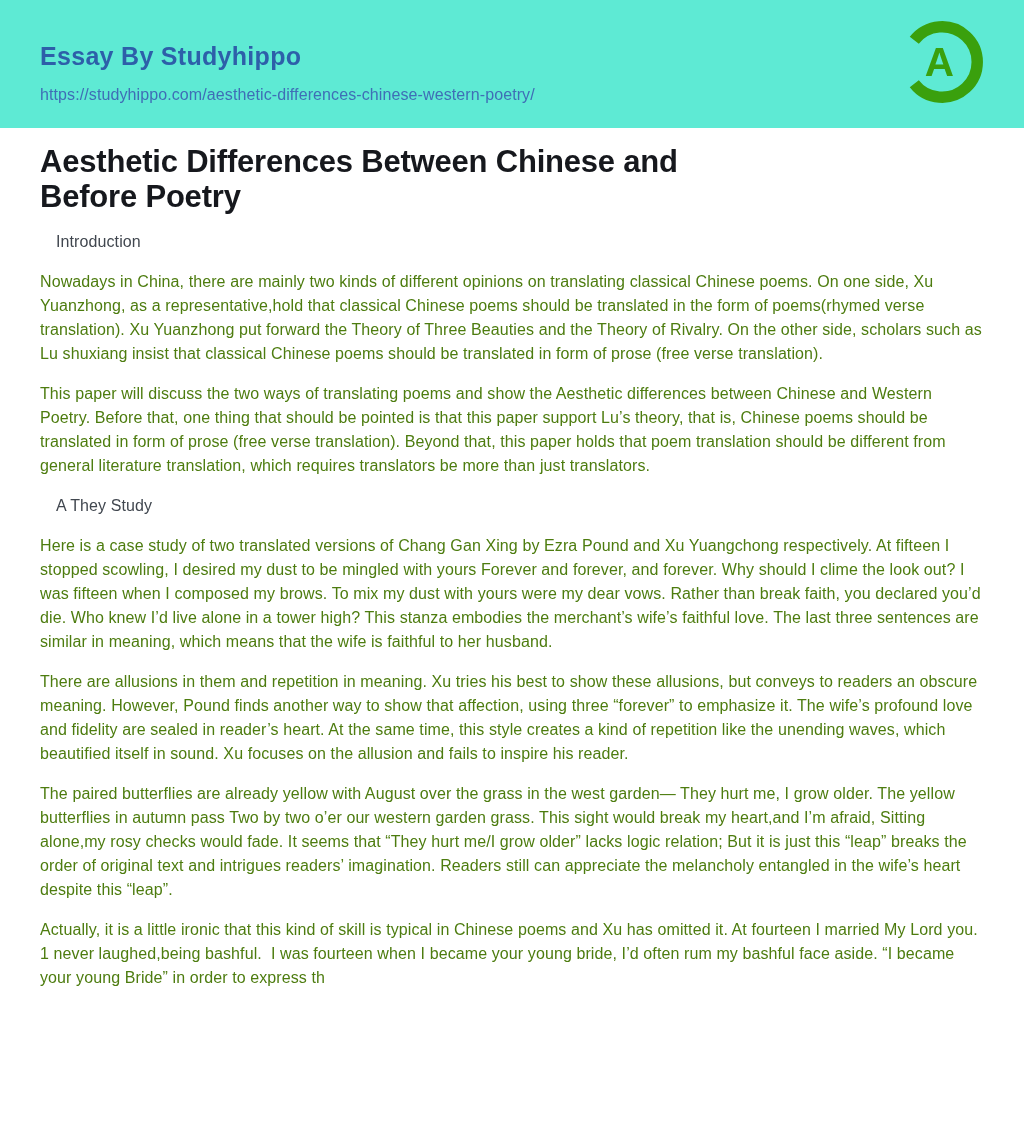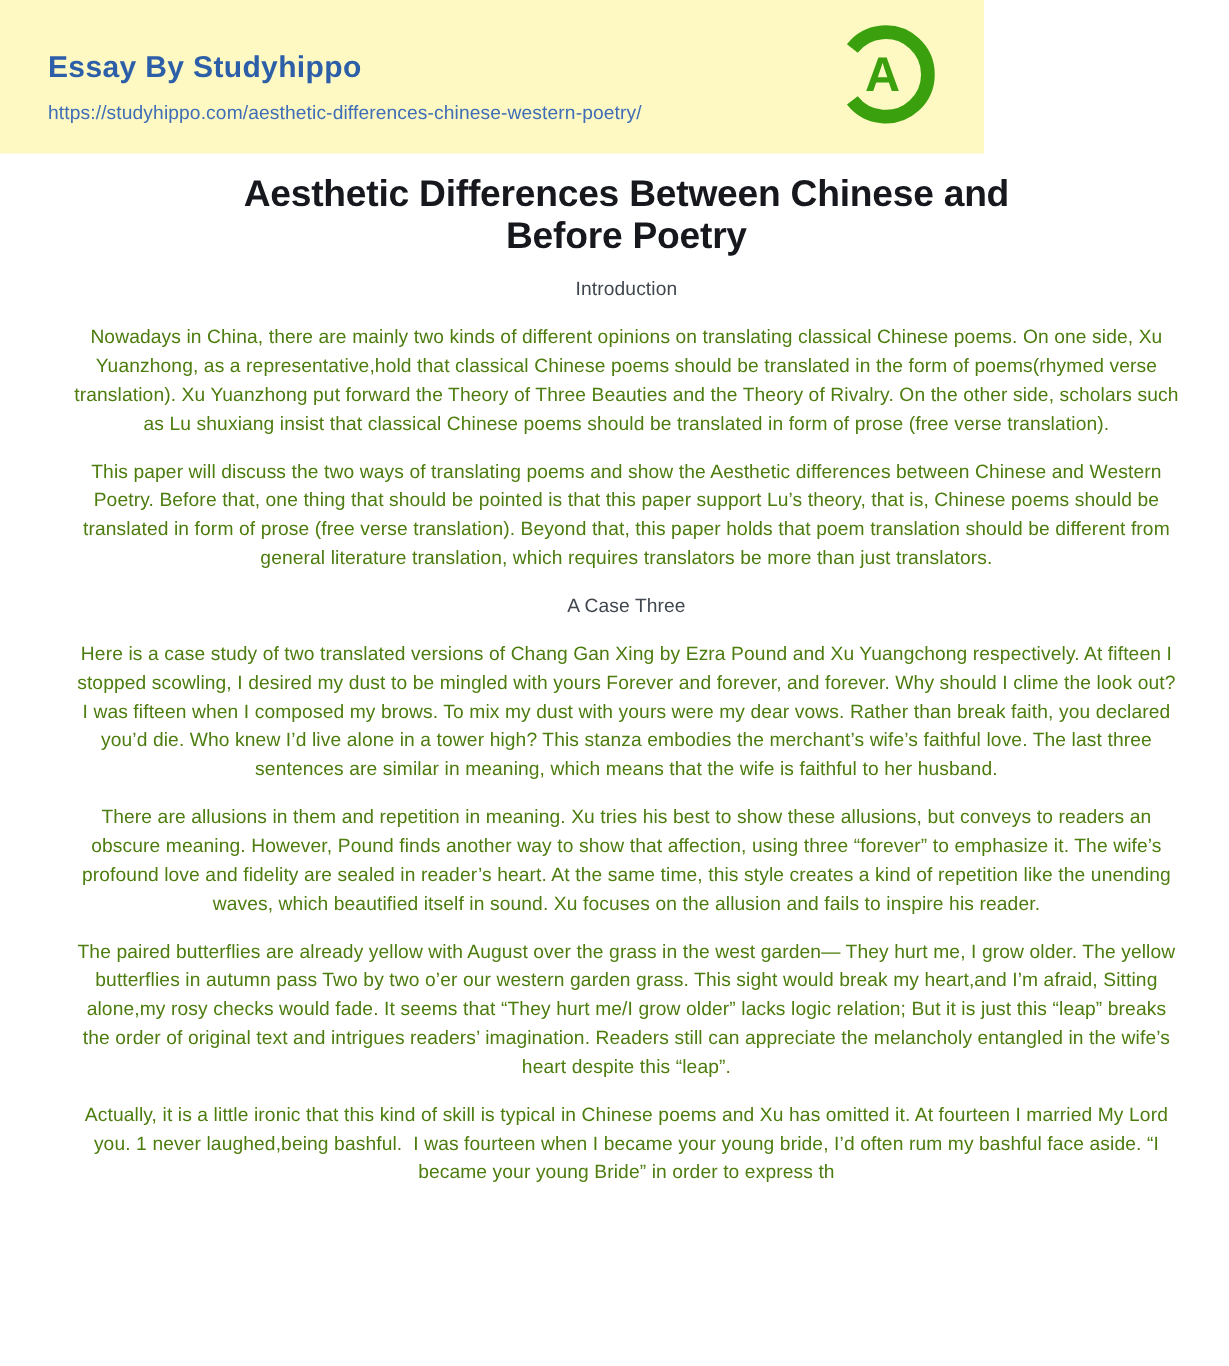--- a/index.html
+++ b/index.html
@@ -6,23 +6,23 @@
   html, body {
     width: 1024px;
     height: 1138px;
     background: #ffffff;
     font-family: "Liberation Sans", "DejaVu Sans", sans-serif;
     overflow: hidden;
   }
   
   .page-header {
     position: relative;
-    width: 820px;
+    width: 1024px;
     height: 128px;
-    background: #fef9c3;
+    background: #5eead4;
   }
   .brand-title {
     position: absolute;
     left: 40px;
     top: 42px;
     font-size: 25px;
     font-weight: 700;
     letter-spacing: 0.3px;
     color: #2d5fa9;
   }
@@ -50,34 +50,33 @@
   .logo .arc { stroke: #3aa00d; fill: none; stroke-width: 13; }
   .logo .letter {
     fill: #3aa00d;
     font-family: "Liberation Sans", sans-serif;
     font-weight: 700;
     font-size: 46px;
     text-anchor: middle;
   }
   
   .article {
-    padding: 16px 40px 0 60px;
-    text-align: center;
+    padding: 16px 40px 0 40px;
   }
   .page-title {
     margin: 0 0 14px 0;
     font-size: 31px;
     line-height: 35px;
     font-weight: 700;
     letter-spacing: -0.2px;
     color: #16181d;
   }
   .page-title span { display: block; }
   .section-heading {
-    margin: 16px 0;
+    margin: 16px 16px;
     font-size: 16px;
     line-height: 24px;
     font-weight: 400;
     letter-spacing: 0.1px;
     color: #41474f;
   }
   .para {
     margin: 16px 0;
     font-size: 16px;
     line-height: 24px;
@@ -105,21 +104,21 @@
     <span>Aesthetic Differences Between Chinese and</span>
     <span>Before Poetry</span>
   </h1>
 
   <div class="section-heading">Introduction</div>
 
   <p class="para">Nowadays in China, there are mainly two kinds of different opinions on translating classical Chinese poems. On one side, Xu Yuanzhong, as a representative,hold that classical Chinese poems should be translated in the form of poems(rhymed verse translation). Xu Yuanzhong put forward the Theory of Three Beauties and the Theory of Rivalry. On the other side, scholars such as Lu shuxiang insist that classical Chinese poems should be translated in form of prose (free verse translation).</p>
 
   <p class="para">This paper will discuss the two ways of translating poems and show the Aesthetic differences between Chinese and Western Poetry. Before that, one thing that should be pointed is that this paper support Lu’s theory, that is, Chinese poems should be translated in form of prose (free verse translation). Beyond that, this paper holds that poem translation should be different from general literature translation, which requires translators be more than just translators.</p>
 
-  <div class="section-heading">A Case Three</div>
+  <div class="section-heading">A They Study</div>
 
   <p class="para">Here is a case study of two translated versions of Chang Gan Xing by Ezra Pound and Xu Yuangchong respectively. At fifteen I stopped scowling, I desired my dust to be mingled with yours Forever and forever, and forever. Why should I clime the look out? I was fifteen when I composed my brows. To mix my dust with yours were my dear vows. Rather than break faith, you declared you’d die. Who knew I’d live alone in a tower high? This stanza embodies the merchant’s wife’s faithful love. The last three sentences are similar in meaning, which means that the wife is faithful to her husband.</p>
 
   <p class="para">There are allusions in them and repetition in meaning. Xu tries his best to show these allusions, but conveys to readers an obscure meaning. However, Pound finds another way to show that affection, using three “forever” to emphasize it. The wife’s profound love and fidelity are sealed in reader’s heart. At the same time, this style creates a kind of repetition like the unending waves, which beautified itself in sound. Xu focuses on the allusion and fails to inspire his reader.</p>
 
   <p class="para">The paired butterflies are already yellow with August over the grass in the west garden— They hurt me, I grow older. The yellow butterflies in autumn pass Two by two o’er our western garden grass. This sight would break my heart,and I’m afraid, Sitting alone,my rosy checks would fade. It seems that “They hurt me/I grow older” lacks logic relation; But it is just this “leap” breaks the order of original text and intrigues readers’ imagination. Readers still can appreciate the melancholy entangled in the wife’s heart despite this “leap”.</p>
 
   <p class="para">Actually, it is a little ironic that this kind of skill is typical in Chinese poems and Xu has omitted it. At fourteen I married My Lord you. 1 never laughed,being bashful.  I was fourteen when I became your young bride, I’d often rum my bashful face aside. “I became your young Bride” in order to express th</p>
 </main>
 

